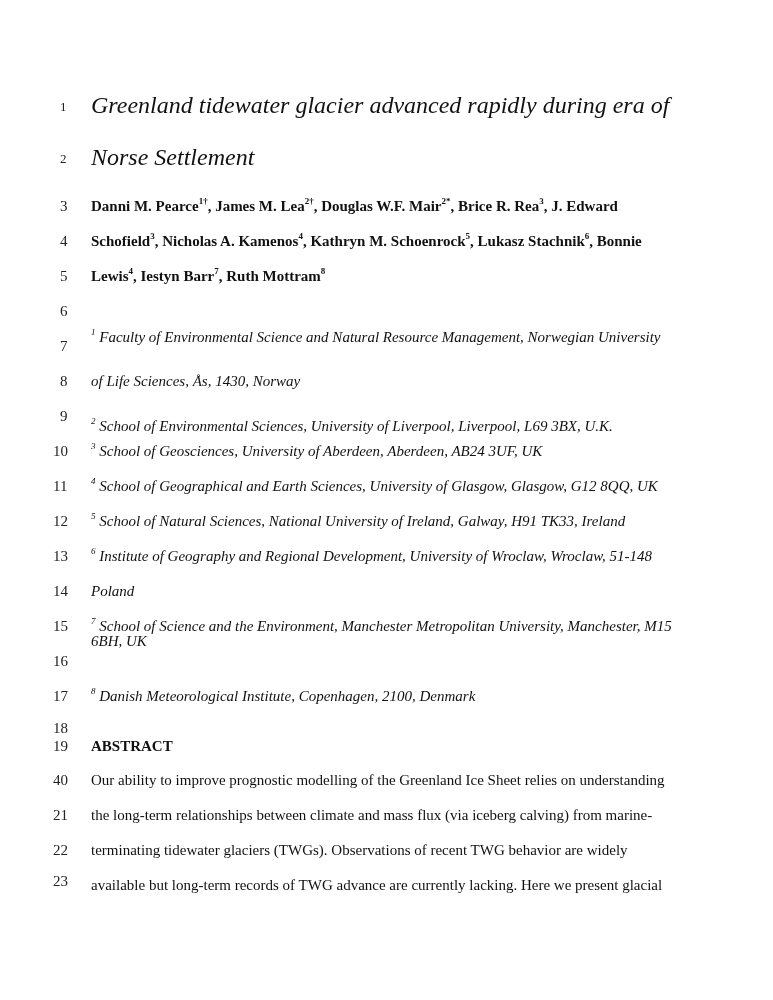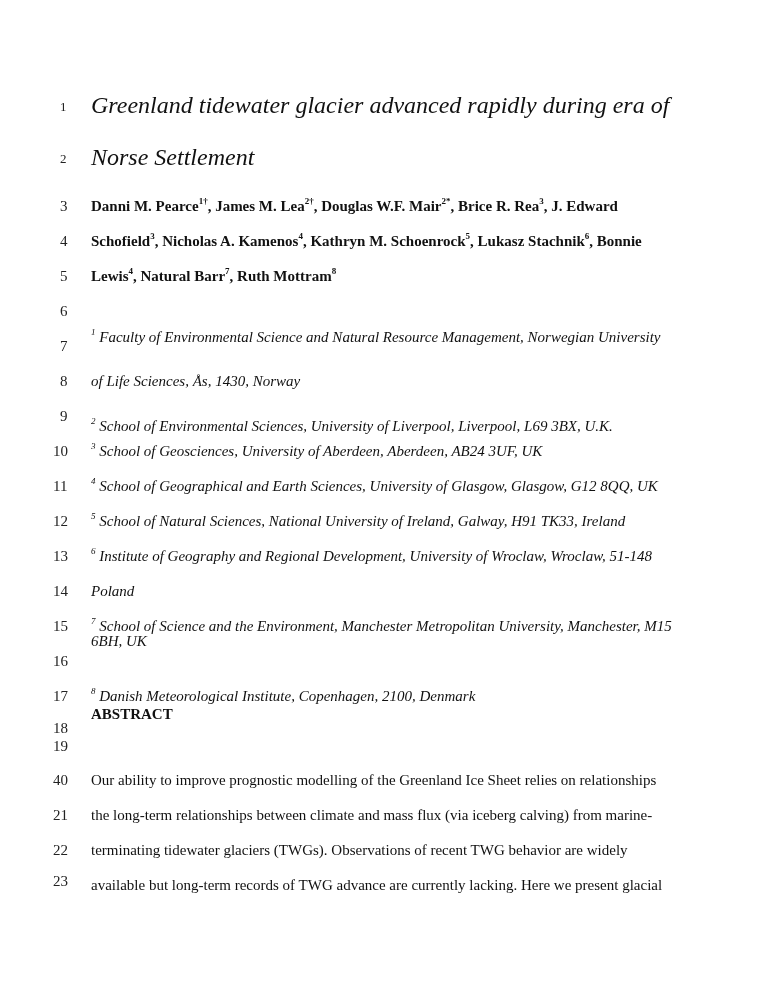--- a/index.html
+++ b/index.html
@@ -27,21 +27,21 @@
   <span><span>Danni M. Pearce</span><sup>1†</sup><span>, </span></span><span><span>James M. Lea</span><sup>2†</sup><span>, </span></span><span><span>Douglas W.F. Mair</span><sup>2*</sup><span>, </span></span><span><span>Brice R. Rea</span><sup>3</sup><span>, </span></span><span><span>J. Edward</span></span>
 </div>
 
 <div class="ln" style="top:232px;left:60px">4</div>
 <div class="tx bold" style="top:232px">
   <span><span>Schofield</span><sup>3</sup><span>, </span></span><span><span>Nicholas A. Kamenos</span><sup>4</sup><span>, </span></span><span><span>Kathryn M. Schoenrock</span><sup>5</sup><span>, </span></span><span><span>Lukasz Stachnik</span><sup>6</sup><span>, </span></span><span><span>Bonnie</span></span>
 </div>
 
 <div class="ln" style="top:267px;left:60px">5</div>
 <div class="tx bold" style="top:267px">
-  <span><span>Lewis</span><sup>4</sup><span>, </span></span><span><span>Natural Barr</span><sup>7</sup><span>, </span></span><span><span>Ruth Mottram</span><sup>8</sup></span>
+  <span><span>Lewis</span><sup>4</sup><span>, </span></span><span><span>Iestyn Barr</span><sup>7</sup><span>, </span></span><span><span>Ruth Mottram</span><sup>8</sup></span>
 </div>
 
 <div class="ln" style="top:302px;left:60px">6</div>
 
 <div class="ln" style="top:337px;left:60px">7</div>
 <div class="tx ital" style="top:328px"><sup>1</sup><span> Faculty of Environmental Science and Natural Resource Management, Norwegian University</span></div>
 
 <div class="ln" style="top:372px;left:60px">8</div>
 <div class="tx ital" style="top:372px">of Life Sciences, Ås, 1430, Norway</div>
 
@@ -67,24 +67,24 @@
 <div class="tx ital" style="top:617px"><sup>7</sup><span> School of Science and the Environment, Manchester Metropolitan University, Manchester, M15</span></div>
 
 <div class="ln" style="top:652px;left:53px">16</div>
 <div class="tx ital" style="top:632px">6BH, UK</div>
 
 <div class="ln" style="top:687px;left:53px">17</div>
 <div class="tx ital" style="top:687px"><sup>8</sup><span> Danish Meteorological Institute, Copenhagen, 2100, Denmark</span></div>
 
 <div class="ln" style="top:719px;left:53px">18</div>
 <div class="ln" style="top:737px;left:53px">19</div>
-<div class="tx bold" style="top:705px">ABSTRACT</div>
+<div class="tx bold" style="top:737px">ABSTRACT</div>
 
 <div class="ln" style="top:771px;left:53px">40</div>
-<div class="tx" style="top:771px">Our ability to improve prognostic modelling of the Greenland Ice Sheet relies on relationships</div>
+<div class="tx" style="top:771px">Our ability to improve prognostic modelling of the Greenland Ice Sheet relies on understanding</div>
 
 <div class="ln" style="top:806px;left:53px">21</div>
 <div class="tx" style="top:806px">the long-term relationships between climate and mass flux (via iceberg calving) from marine-</div>
 
 <div class="ln" style="top:841px;left:53px">22</div>
 <div class="tx" style="top:841px">terminating tidewater glaciers (TWGs). Observations of recent TWG behavior are widely</div>
 
 <div class="ln" style="top:872px;left:53px">23</div>
 <div class="tx" style="top:876px">available but long-term records of TWG advance are currently lacking. Here we present glacial</div>
 

